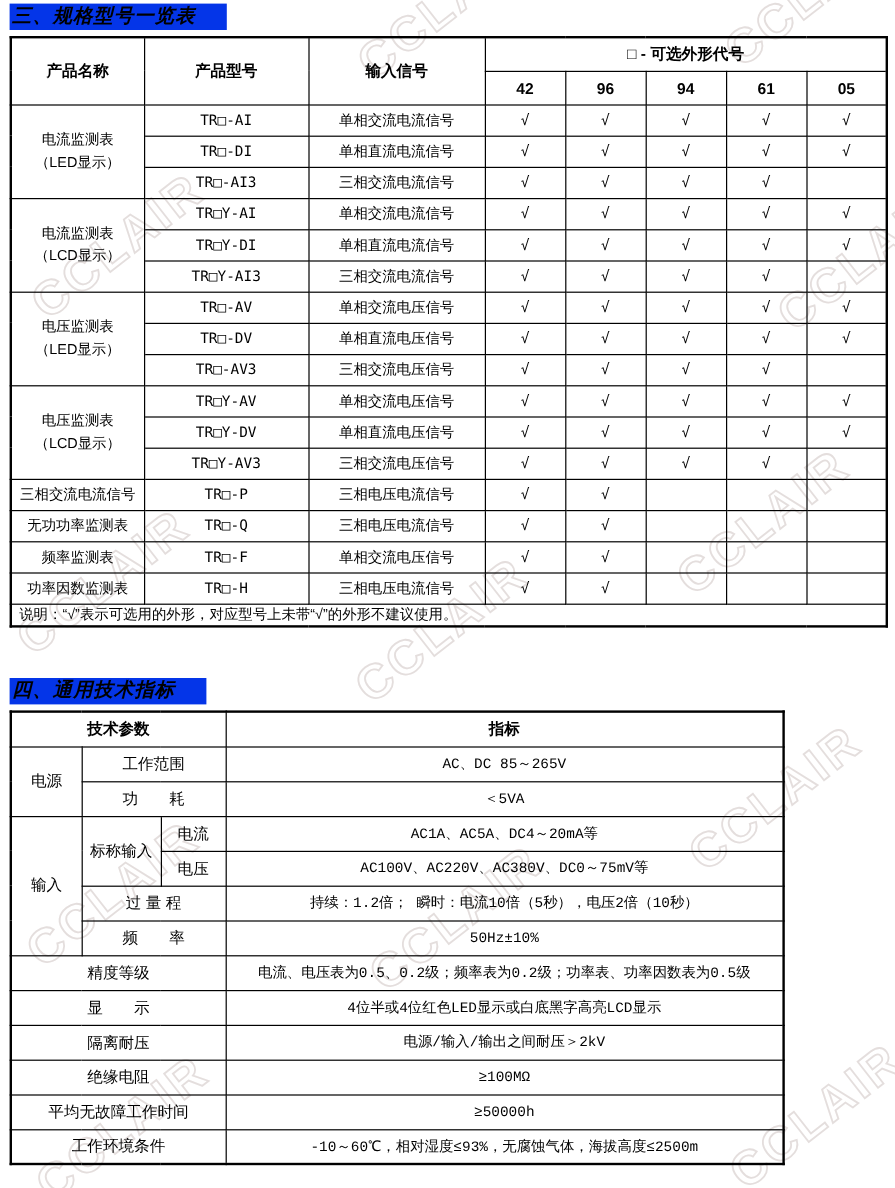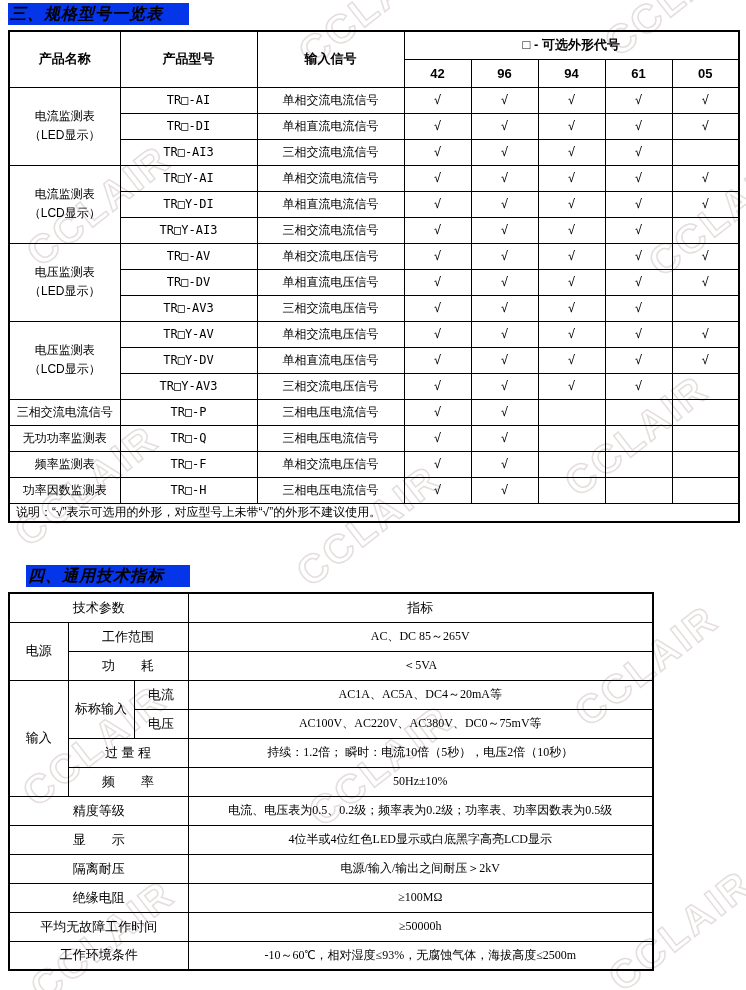--- a/index.html
+++ b/index.html
@@ -25,21 +25,21 @@
     pointer-events:none;white-space:nowrap;
   }
   
   .sec-title{
     position:absolute;left:8px;z-index:1;
     background:var(--title-bg);color:var(--title-fg);
     font-size:16px;font-weight:bold;line-height:21px;
     padding:0 26px 1px 2px;letter-spacing:1px;font-style:italic;
   }
   #title-spec{top:3px;}
-  #title-tech{top:565px;margin-left:18px;}
+  #title-tech{top:565px;}
   
   table{
     position:absolute;left:8px;z-index:1;
     border-collapse:collapse;table-layout:fixed;
     border:2px solid var(--border);
     background:transparent;
   }
   td{border:1px solid var(--border);padding:0 3px;overflow:hidden;}
   #spec-table{top:30px;width:730px;}
   #spec-table td{font-size:12px;text-align:center;}
@@ -48,24 +48,24 @@
   #spec-table .name-cell div{line-height:1.55;}
   #spec-table .model-cell, #spec-table .check-cell{
     font-family:"DejaVu Sans Mono","Liberation Mono",monospace;
   }
   #spec-table .signal-cell{font-size:12px;}
   #spec-table .note-cell{
     text-align:left;font-size:12px;height:14px;padding-left:6px;
   }
   #tech-table{top:592px;width:644px;}
   #tech-table td{font-size:13px;text-align:center;height:29px;}
-  #tech-table .hdr{font-weight:normal;}
+  #tech-table .hdr{font-weight:bold;}
   #tech-table .val{
     font-size:12px;
-    font-family:Liberation Serif, serif;
+    font-family:Liberation Mono, monospace;
   }
 </style>
 </head>
 <body>
 
 <span class="wm" style="left:18px;top:240px">CCLAIR</span>
 <span class="wm" style="left:290px;top:40px">CCLAIR</span>
 <span class="wm" style="left:596px;top:30px">CCLAIR</span>
 <span class="wm" style="left:640px;top:250px">CCLAIR</span>
 <span class="wm" style="left:6px;top:520px">CCLAIR</span>

